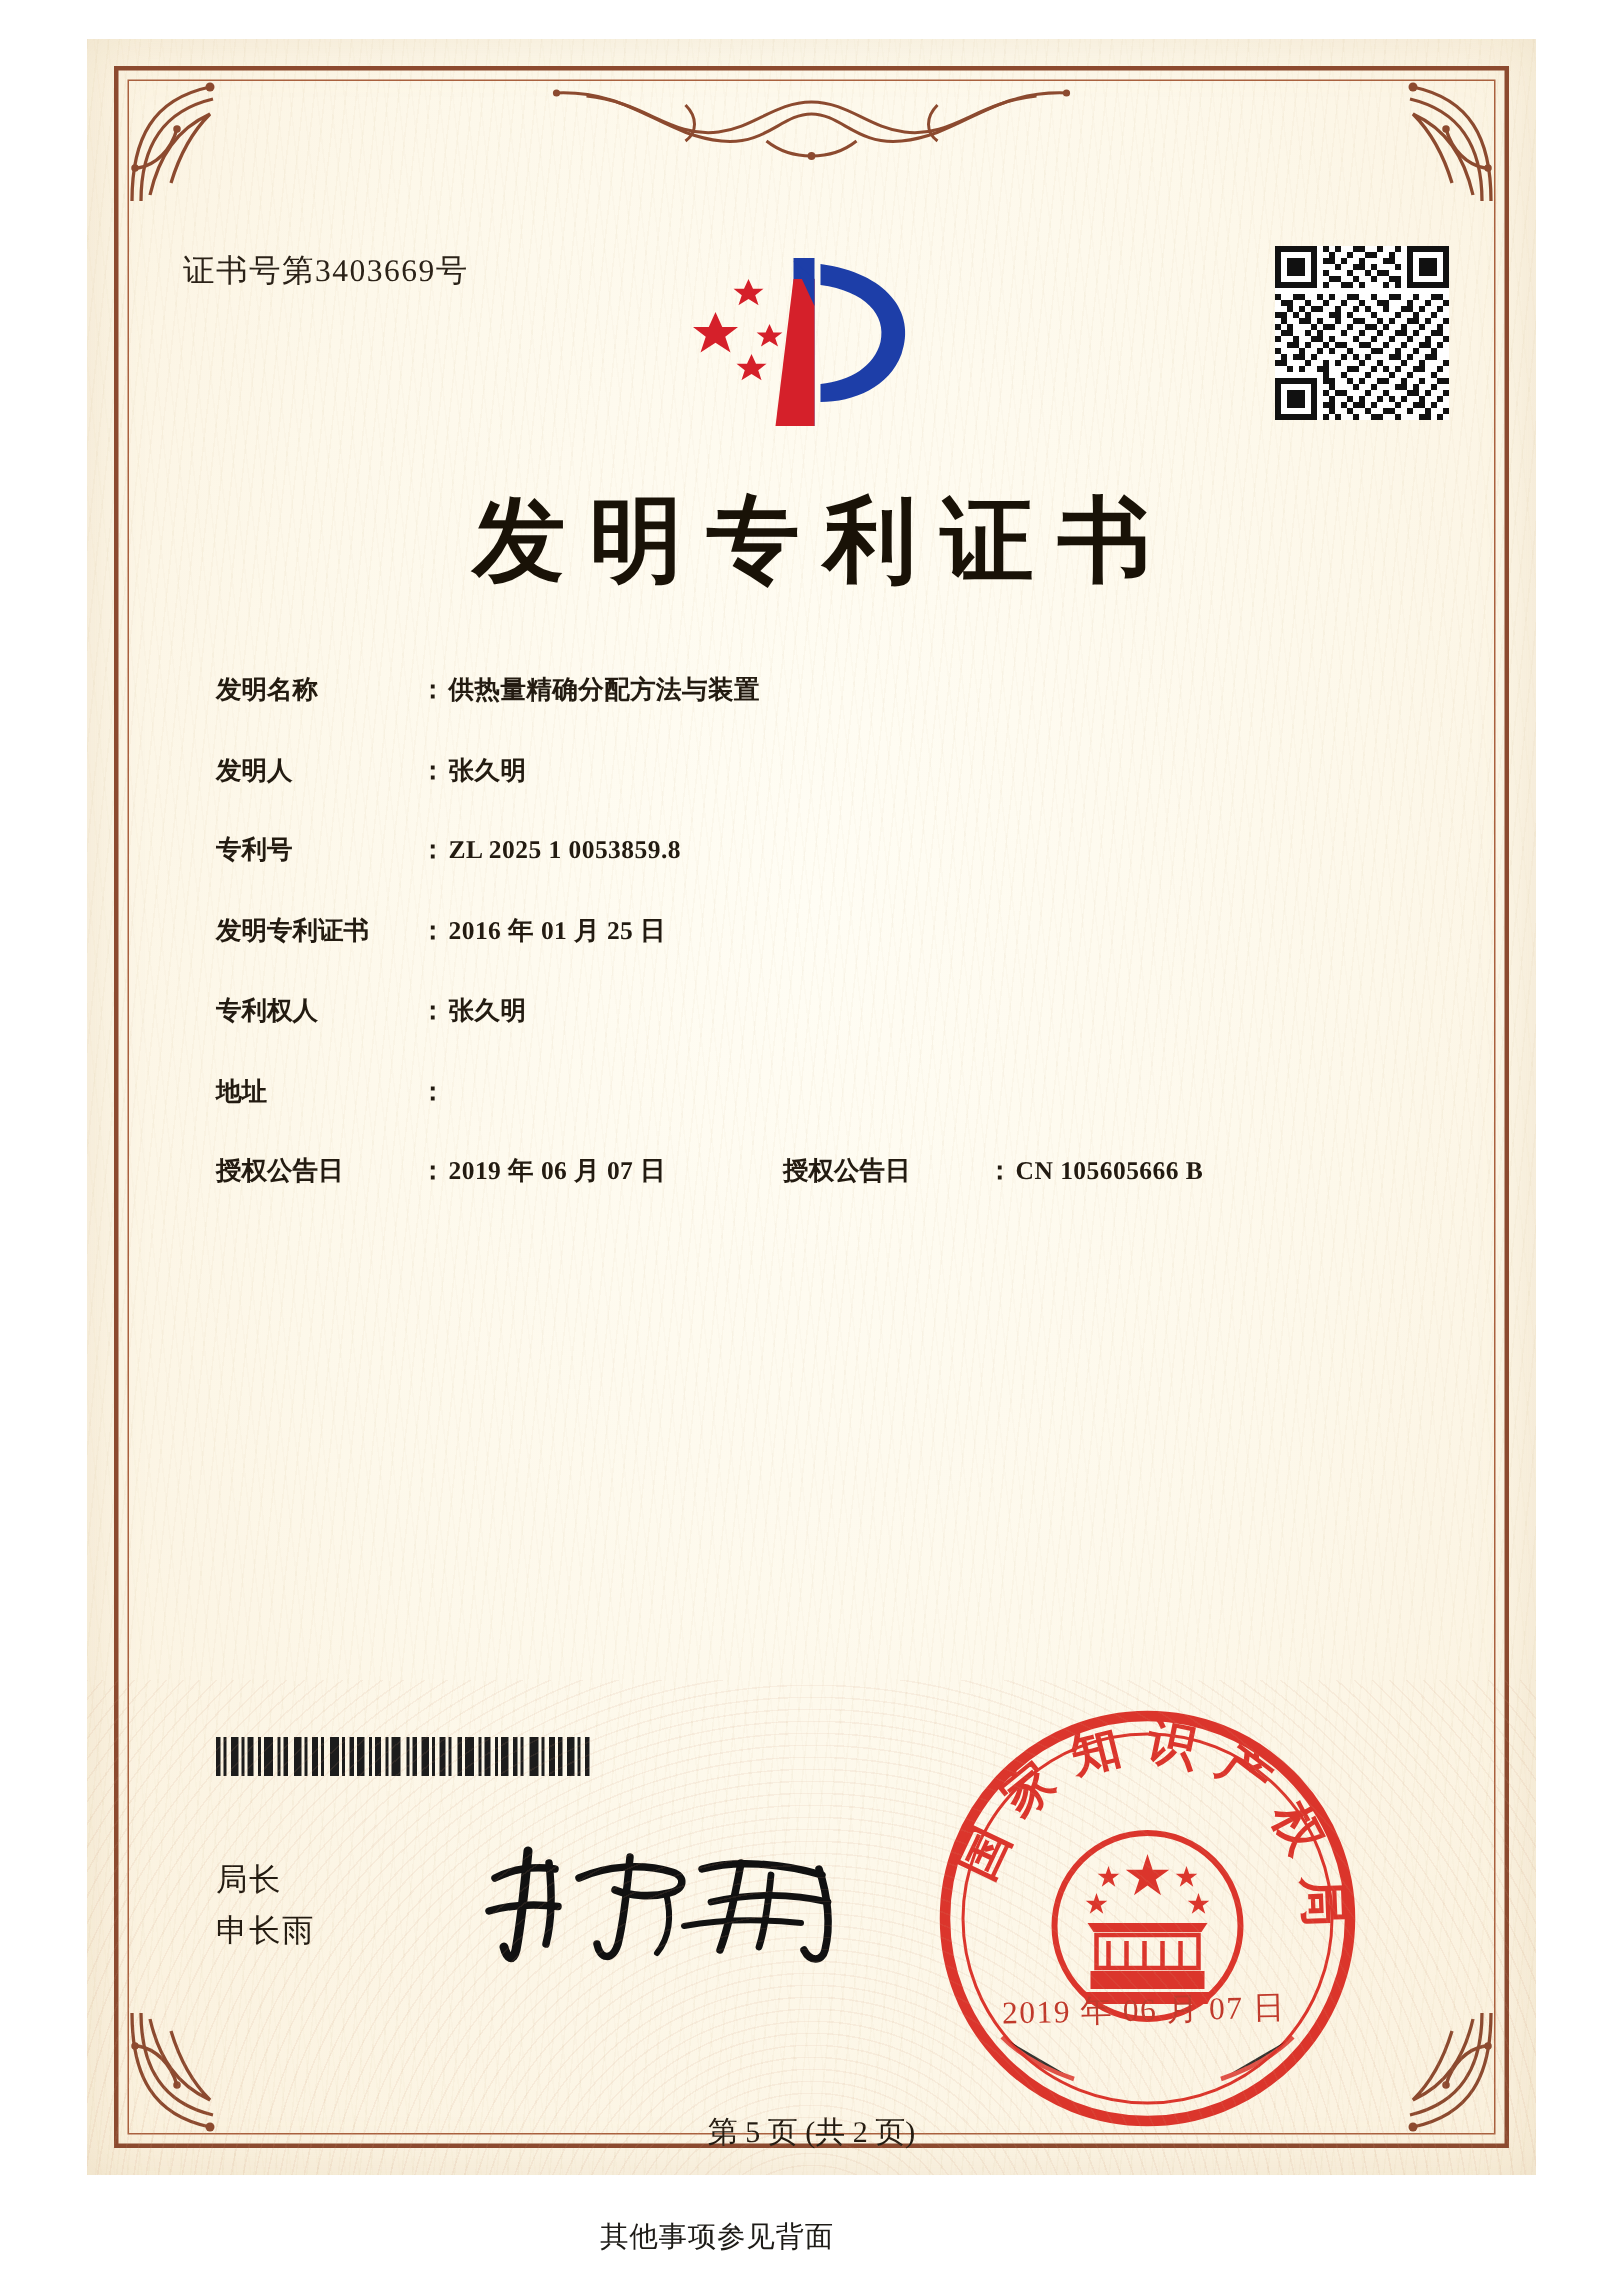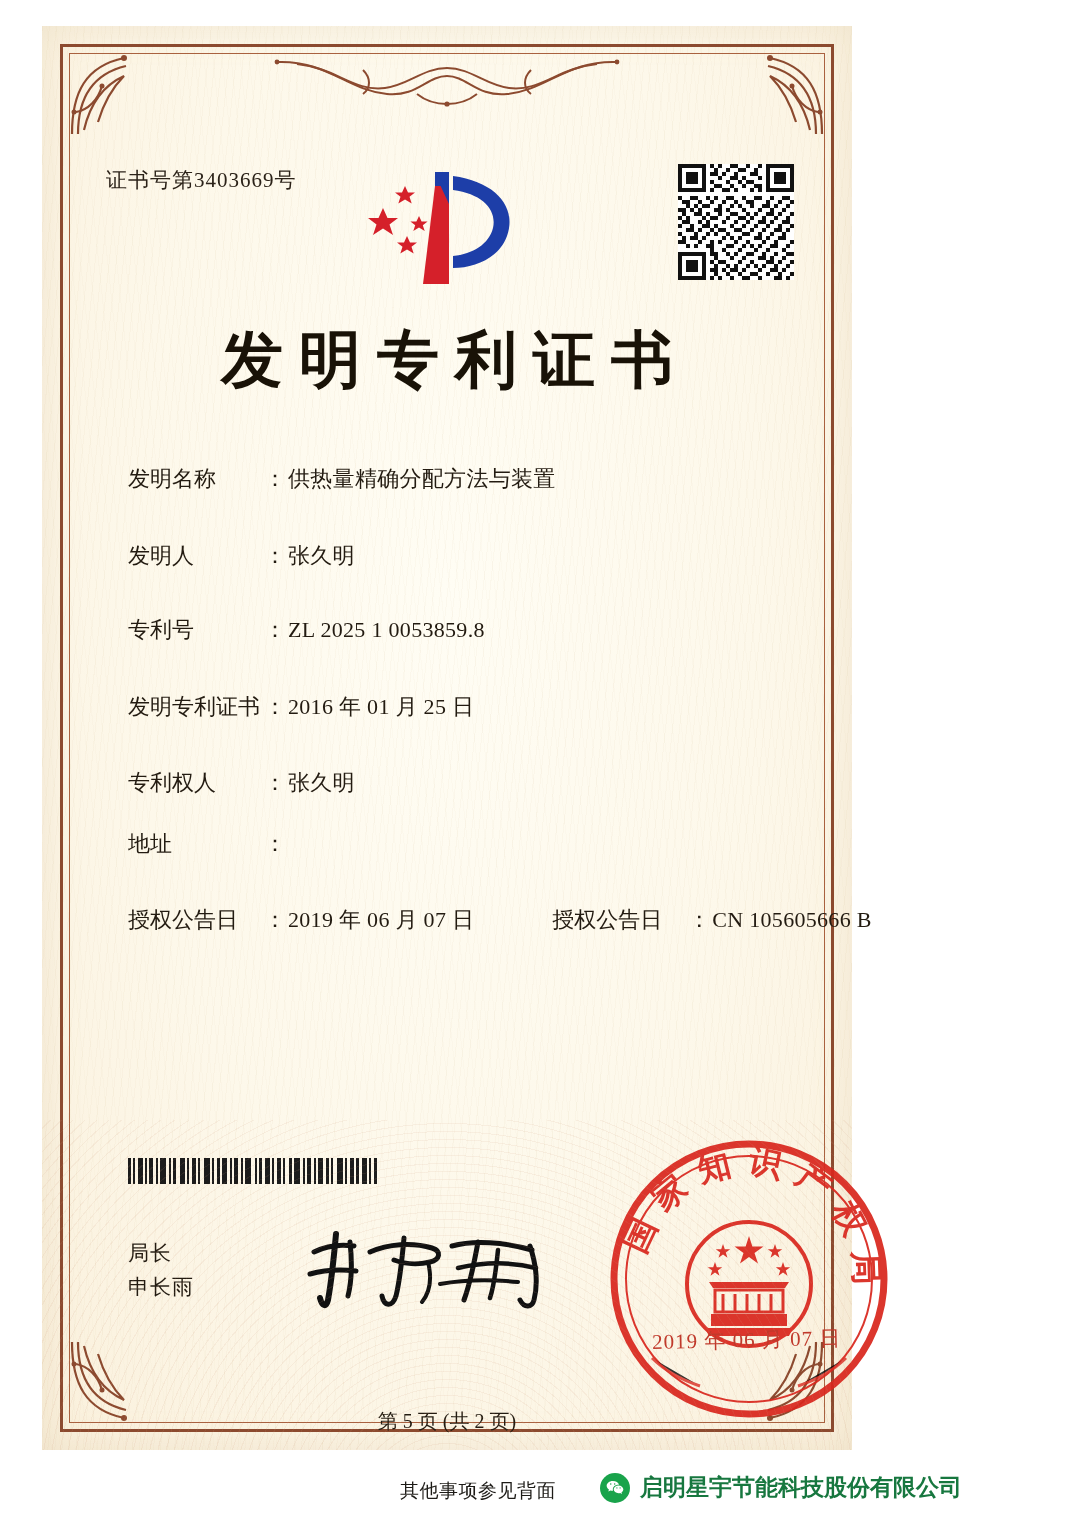--- a/index.html
+++ b/index.html
@@ -19,22 +19,22 @@
   
   .page {
     position: absolute;
     left: 0; top: 0;
     width: 1080px;
     height: 1528px;
     background: #ffffff;
   }
   .paper {
     position: absolute;
-    left: 42px; top: 26px;
-    width: 810px;
+    left: 58px; top: 26px;
+    width: 966px;
     height: 1424px;
     background:
       radial-gradient(ellipse at 50% 40%, #fffdf4 0%, #fdf8ea 55%, #faf0dc 100%);
     box-shadow: inset 0 0 40px rgba(190,160,110,0.18);
   }
   
   .paper::before {
     content: "";
     position: absolute;
     inset: 0;
@@ -133,37 +133,38 @@
     color: #191207;
     font-family: "Liberation Serif", "DejaVu Serif", serif;
   }
 
   
   .fields {
     position: absolute;
     left: 86px;
     top: 422px;
     width: 800px;
-    font-size: 22px;
+    font-size: 17px;
     color: #231b11;
+    font-weight: bold;
   }
   .field {
     display: flex;
     align-items: baseline;
     margin-bottom: 30.5px;
     white-space: nowrap;
   }
   .flabel {
     width: 136px;
     display: inline-flex;
     justify-content: space-between;
     flex: 0 0 auto;
   }
   .fcolon { margin: 0 2px 0 0; }
-  .fvalue { letter-spacing: .3px; margin-top: 16px; }
+  .fvalue { letter-spacing: .3px; }
   .field.dual .seg2 { margin-left: 78px; display: flex; align-items: baseline; }
   .field.dual .seg2 .flabel { width: 136px; }
 
   
   .para {
     position: absolute;
     left: 86px;
     width: 816px;
     font-size: 20.5px;
     line-height: 36px;
@@ -801,22 +802,13 @@
         </g>
       </svg>
     </div>
     <div class="seal-date">2019 年 06 月 07 日</div>
 
     <div class="page-num">第 5 页 (共 2 页)</div>
   </div>
 
   <div class="back-note">其他事项参见背面</div>
 
-  <div class="wechat">
-    <span class="wicon">
-      <svg viewBox="0 0 24 24" aria-hidden="true">
-        <path d="M9.2 3.6C5.2 3.6 2 6.2 2 9.4c0 1.8 1 3.4 2.7 4.5L4 16.3l2.6-1.3c.8.2 1.7.4 2.6.4h.5c-.2-.5-.3-1-.3-1.6 0-3.1 3-5.6 6.8-5.6h.6c-.6-2.6-3.5-4.6-7.6-4.6zM6.9 8.2a.9.9 0 1 1 0-1.8.9.9 0 0 1 0 1.8zm4.7 0a.9.9 0 1 1 0-1.8.9.9 0 0 1 0 1.8z" fill="#ffffff"></path>
-        <path d="M22 13.6c0-2.6-2.6-4.7-5.8-4.7s-5.8 2.1-5.8 4.7 2.6 4.7 5.8 4.7c.7 0 1.4-.1 2-.3l2.2 1.1-.6-1.9c1.4-.9 2.2-2.2 2.2-3.6zm-7.7-.9a.75.75 0 1 1 0-1.5.75.75 0 0 1 0 1.5zm3.8 0a.75.75 0 1 1 0-1.5.75.75 0 0 1 0 1.5z" fill="#ffffff"></path>
-      </svg>
-    </span>
-    <span>启明星宇节能科技股份有限公司</span>
-  </div>
 </div>
 
 </body></html>

